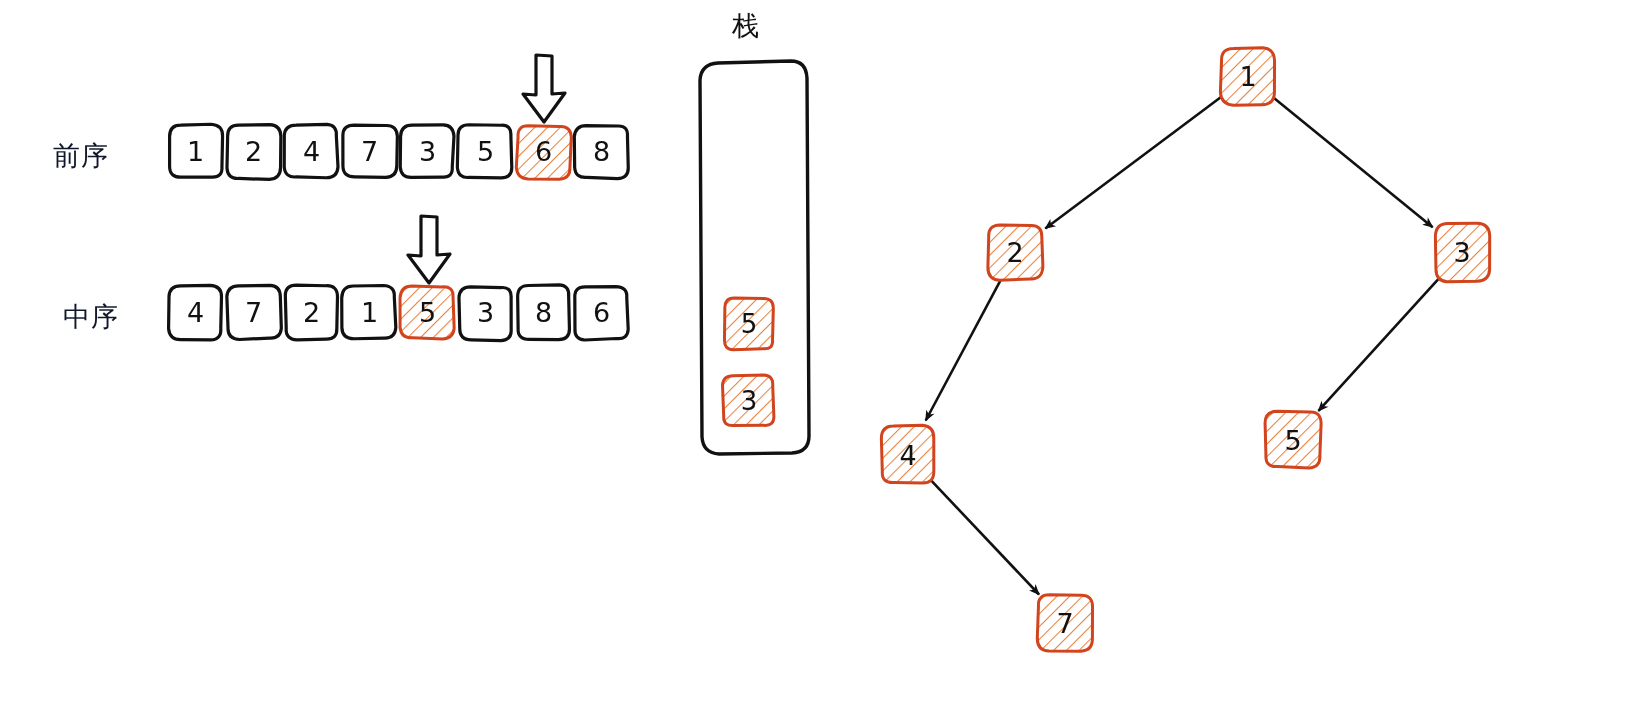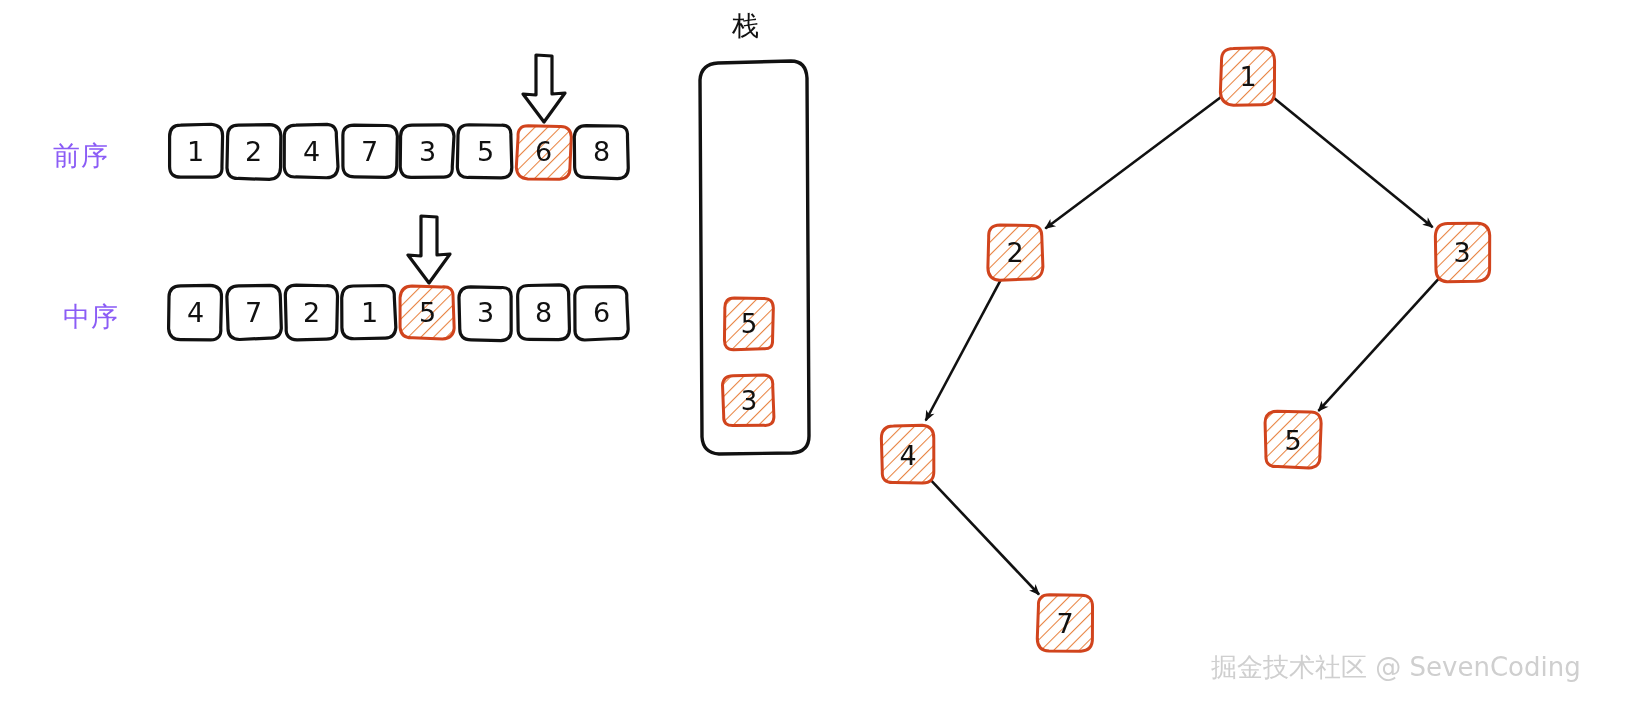--- a/index.html
+++ b/index.html
@@ -21,21 +21,21 @@
     inset: 0;
     width: 1649px;
     height: 707px;
   }
 
   
   .row-label {
     position: absolute;
     font-size: 27px;
     line-height: 1;
-    color: #8b5cf6;
+    color: #0f172a;
     letter-spacing: 1px;
     white-space: nowrap;
     font-family: "DejaVu Sans", "Liberation Sans", sans-serif;
   }
 
   
   .array-row {
     position: absolute;
     display: flex;
     align-items: flex-start;
@@ -413,15 +413,14 @@
             <line x1="0" y1="0" x2="0" y2="9" stroke="#e8813f" stroke-width="2.1"></line>
           </pattern>
         </defs>
         <path d="M14.562632727058372,2.874364783114288 L45.4694816411793,3.354361822930514 Q57.75448125951516,2.874364783114288 57.52718408135115,14.874364783114288 L57.41244292664487,46.306957392291224 Q57.75448125951516,58.637333426049736 45.75448125951516,59.267090405461204 L13.975437356435577,59.11984907439182 Q2.5626327270583715,58.637333426049736 2.27720378820959,46.637333426049736 L3.4514009555932716,14.22934409845766 Q2.5626327270583715,2.874364783114288 14.562632727058372,2.874364783114288 Z" fill="#ffffff"></path>
         <path d="M14.562632727058372,2.874364783114288 L45.4694816411793,3.354361822930514 Q57.75448125951516,2.874364783114288 57.52718408135115,14.874364783114288 L57.41244292664487,46.306957392291224 Q57.75448125951516,58.637333426049736 45.75448125951516,59.267090405461204 L13.975437356435577,59.11984907439182 Q2.5626327270583715,58.637333426049736 2.27720378820959,46.637333426049736 L3.4514009555932716,14.22934409845766 Q2.5626327270583715,2.874364783114288 14.562632727058372,2.874364783114288 Z" fill="url(#hatch9)"></path>
         <path d="M14.562632727058372,2.874364783114288 L45.4694816411793,3.354361822930514 Q57.75448125951516,2.874364783114288 57.52718408135115,14.874364783114288 L57.41244292664487,46.306957392291224 Q57.75448125951516,58.637333426049736 45.75448125951516,59.267090405461204 L13.975437356435577,59.11984907439182 Q2.5626327270583715,58.637333426049736 2.27720378820959,46.637333426049736 L3.4514009555932716,14.22934409845766 Q2.5626327270583715,2.874364783114288 14.562632727058372,2.874364783114288 Z" fill="none" stroke="#d1441d" stroke-width="3" stroke-linejoin="round" stroke-linecap="round"></path>
       </svg>
       <div class="tv">7</div>
     </div>
 
-  <div class="watermark" style="left:1211px; top:650px;">掘金技术社区 @ SevenCoding</div>
 
 </div>
 
 </body></html>

